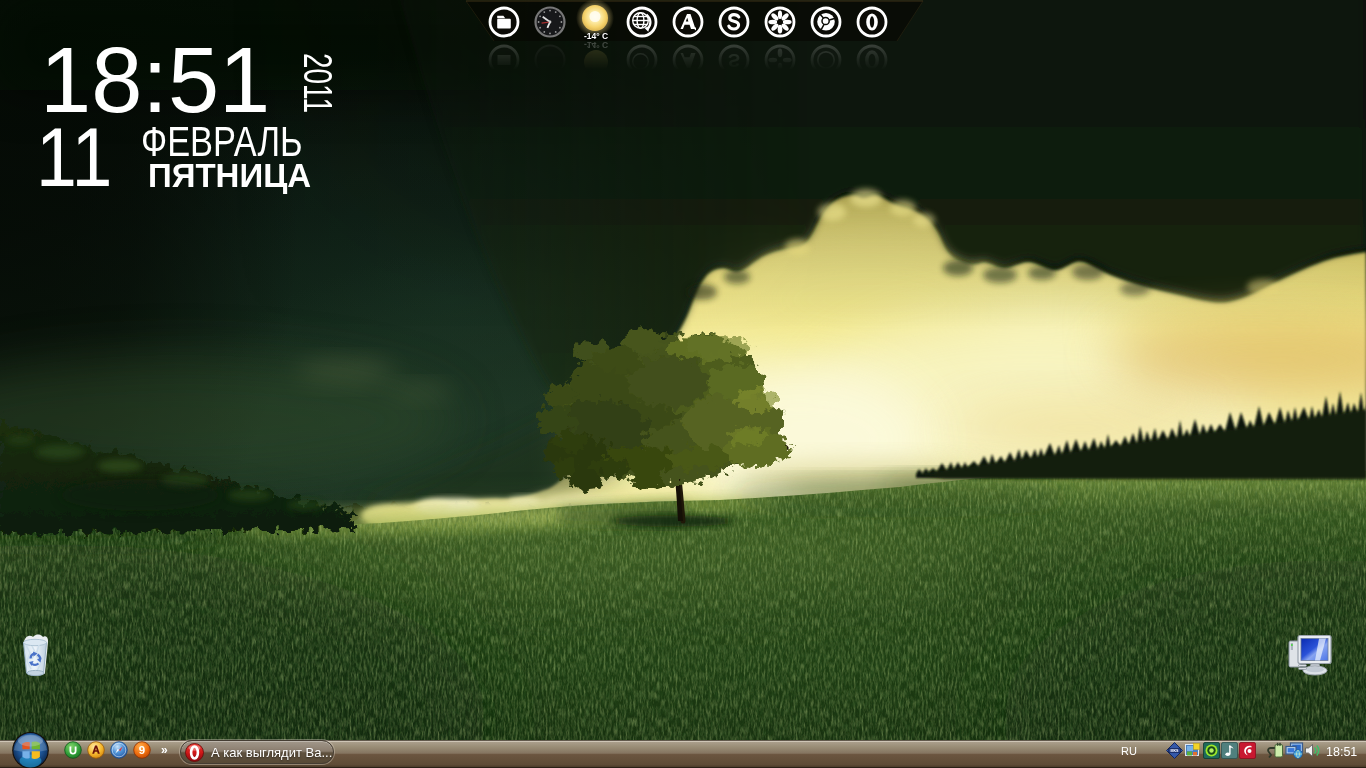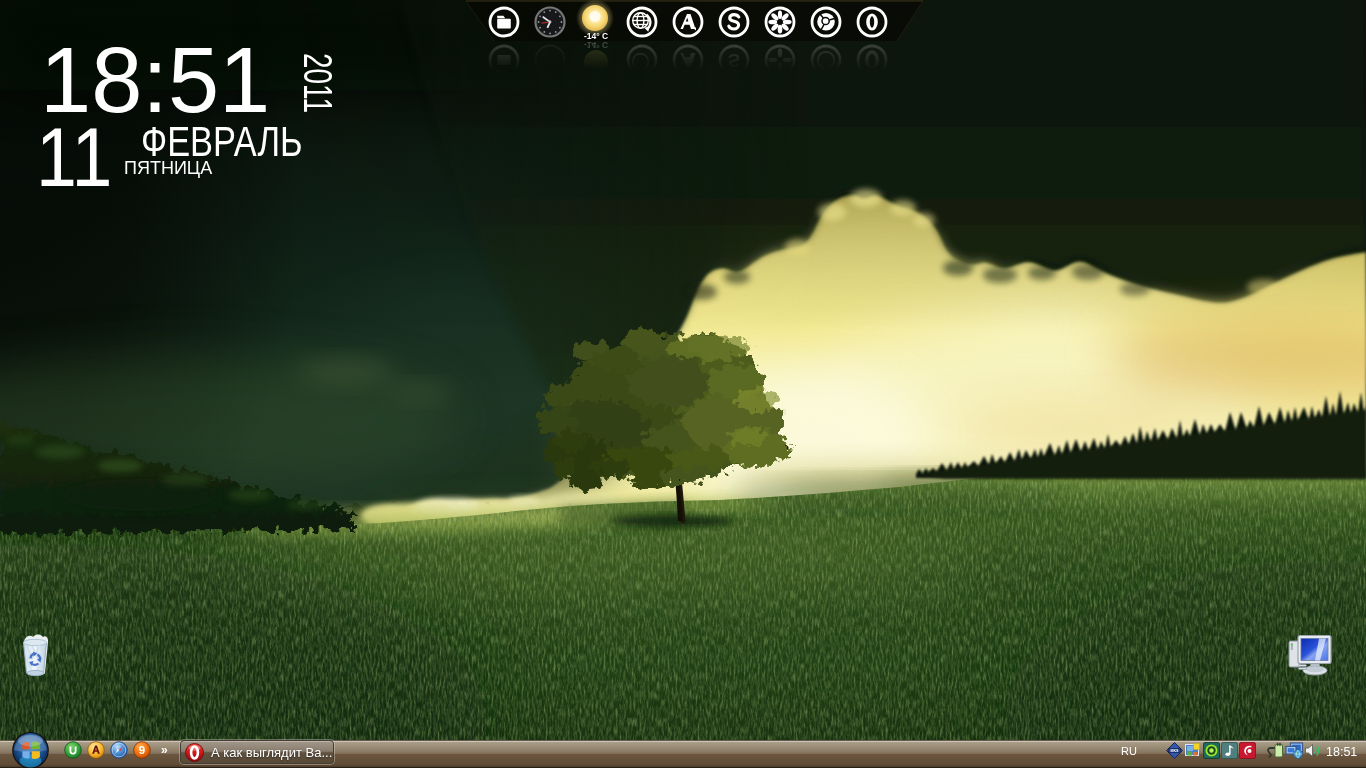--- a/index.html
+++ b/index.html
@@ -6,30 +6,30 @@
   font-family:"Liberation Sans",sans-serif;}
 #desk{position:absolute;left:0;top:0;width:1366px;height:768px;overflow:hidden;}
 #wall{position:absolute;left:0;top:0;}
 .abs{position:absolute;}
 
 #clock{position:absolute;left:0;top:0;color:#fff;}
 #time{position:absolute;left:40px;top:34px;font-size:92px;letter-spacing:0px;line-height:1;}
 #year{position:absolute;width:fit-content;left:297px;top:53px;font-size:41px;line-height:1;transform-origin:0 0;transform:rotate(90deg) translate(0,-100%) scaleX(0.68);letter-spacing:0px;}
 #day{position:absolute;left:36px;top:115px;font-size:84px;line-height:1;transform:scaleX(.875);transform-origin:0 0;}
 #month{position:absolute;left:141px;top:120px;font-size:43px;line-height:1;letter-spacing:0px;transform:scaleX(.80);transform-origin:0 0;}
-#wday{position:absolute;left:124px;top:159px;font-size:18px;line-height:1;letter-spacing:0px;}
+#wday{position:absolute;left:148px;top:159px;font-size:33px;line-height:1;letter-spacing:0px;font-weight:bold;}
 #dockrefl{position:absolute;left:0;top:-6px;width:1366px;height:44px;transform:scaleY(-1);transform-origin:50% 100%;opacity:.22;
   -webkit-mask-image:linear-gradient(to bottom,transparent 28%,rgba(0,0,0,.95) 85%);
   mask-image:linear-gradient(to bottom,transparent 28%,rgba(0,0,0,.95) 85%);}
 
 #taskbar{position:absolute;left:0;top:740px;width:1366px;height:28px;
  background:linear-gradient(to bottom,#3a3228 0,#aca08e 5%,#9c9079 22%,#857560 47%,#6b553f 52%,#64503a 72%,#5e4b36 88%,#4e3e2b 95%,#16100a 100%);}
 #taskbar:before{content:"";position:absolute;left:0;top:1px;width:100%;height:1px;background:rgba(235,228,215,.55);}
 .tl{position:absolute;color:#fff;}
-#taskbtn{position:absolute;left:180px;top:0px;width:152px;height:22px;border-radius:4px;
+#taskbtn{position:absolute;left:180px;top:0px;width:152px;height:22px;border-radius:12px;
  border:1.5px solid #453d33;background:linear-gradient(to bottom,#a2988b 0,#8a7d6e 46%,#60523f 54%,#584a37 100%);
  box-shadow:0 0 0 1px rgba(225,215,200,.4), inset 0 1px 0 rgba(255,255,255,.3);}
 #taskbtn span{position:absolute;left:30px;top:3.5px;font-size:13px;color:#fff;white-space:nowrap;text-shadow:0 1px 2px rgba(0,0,0,.5);}
 </style>
 </head>
 <body>
 <div id="desk">
 <svg id="wall" width="1366" height="768" viewBox="0 0 1366 768">
 <defs>
 <linearGradient id="skyg" x1="0" y1="0" x2="0" y2="1">

